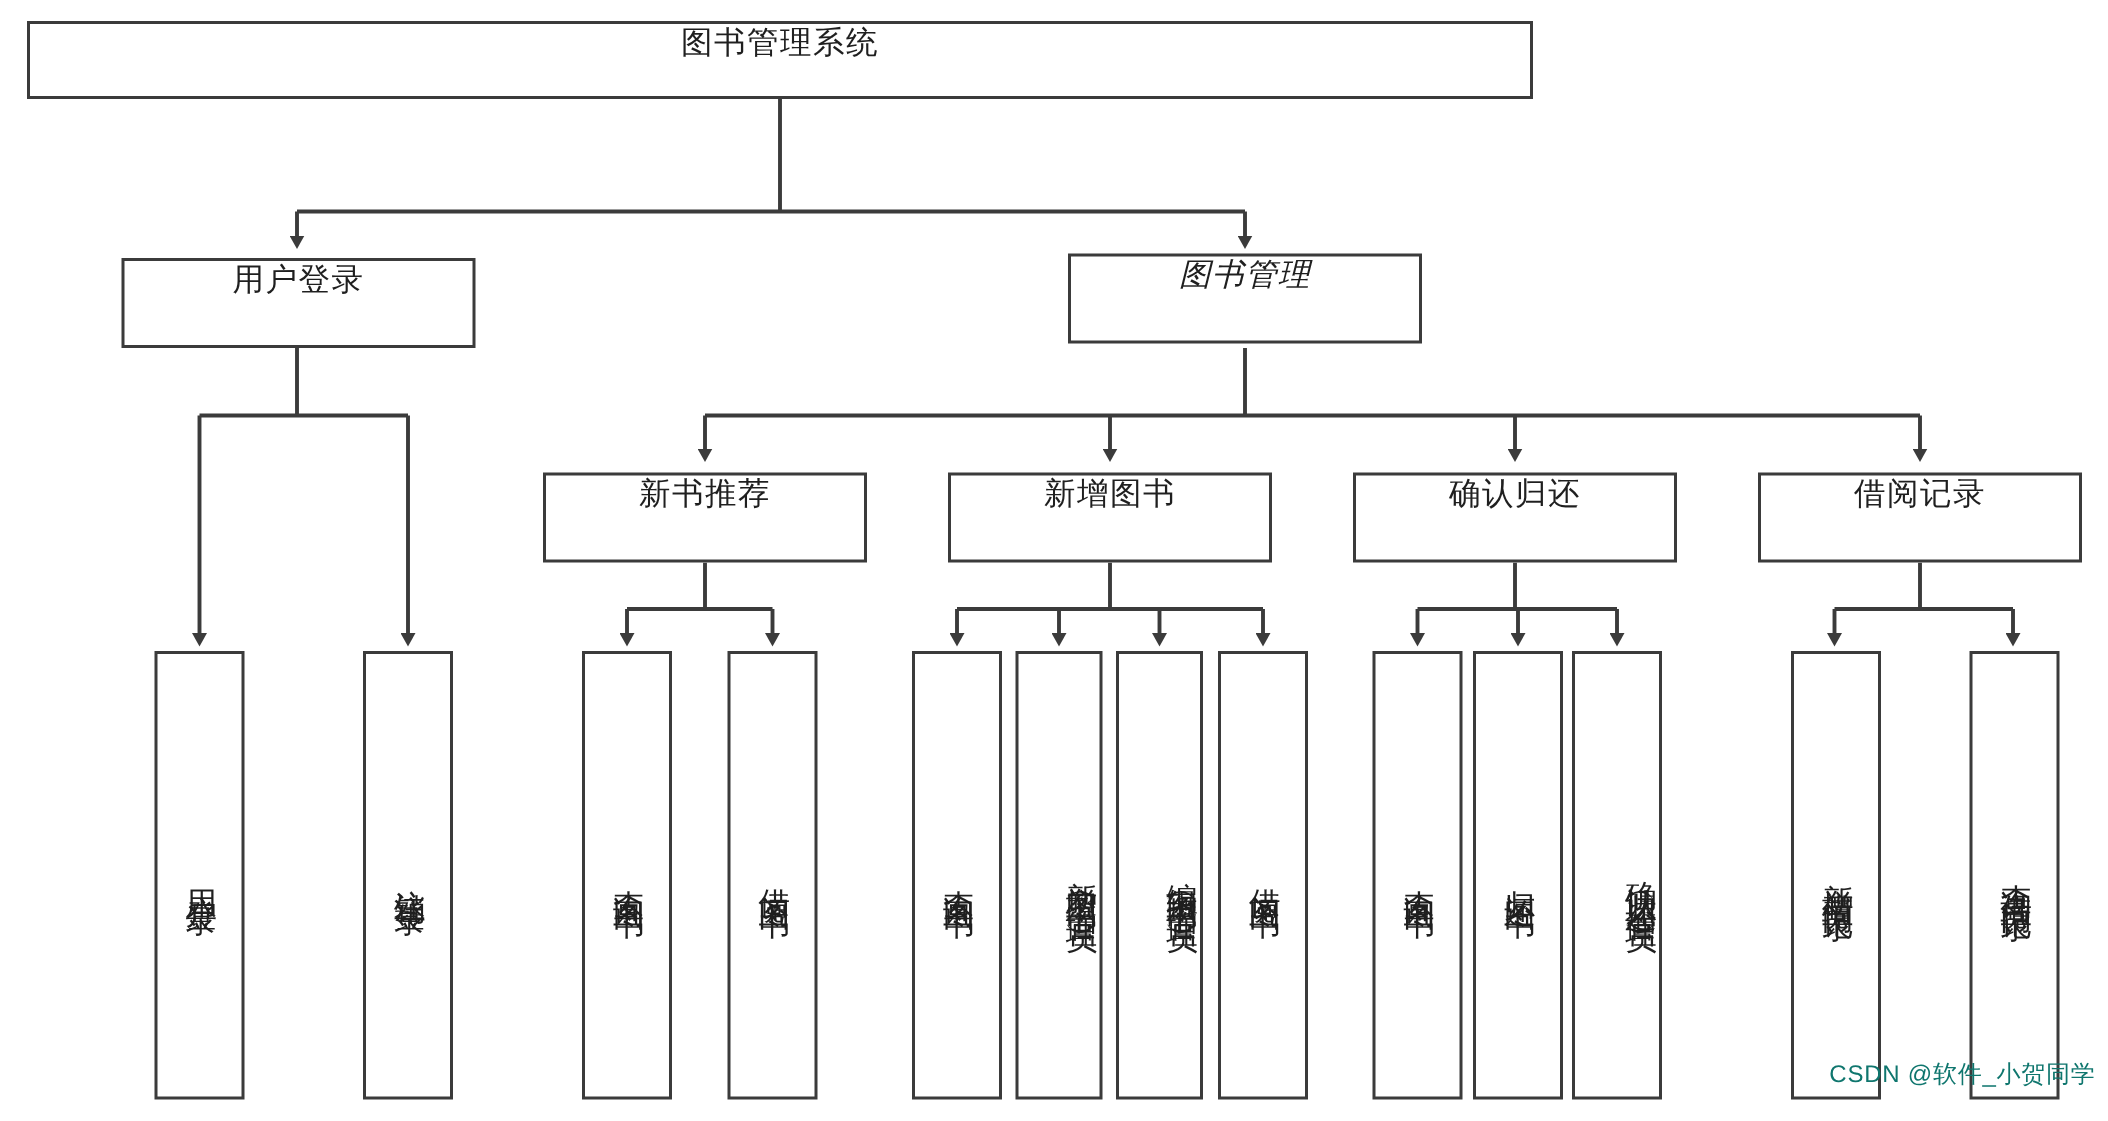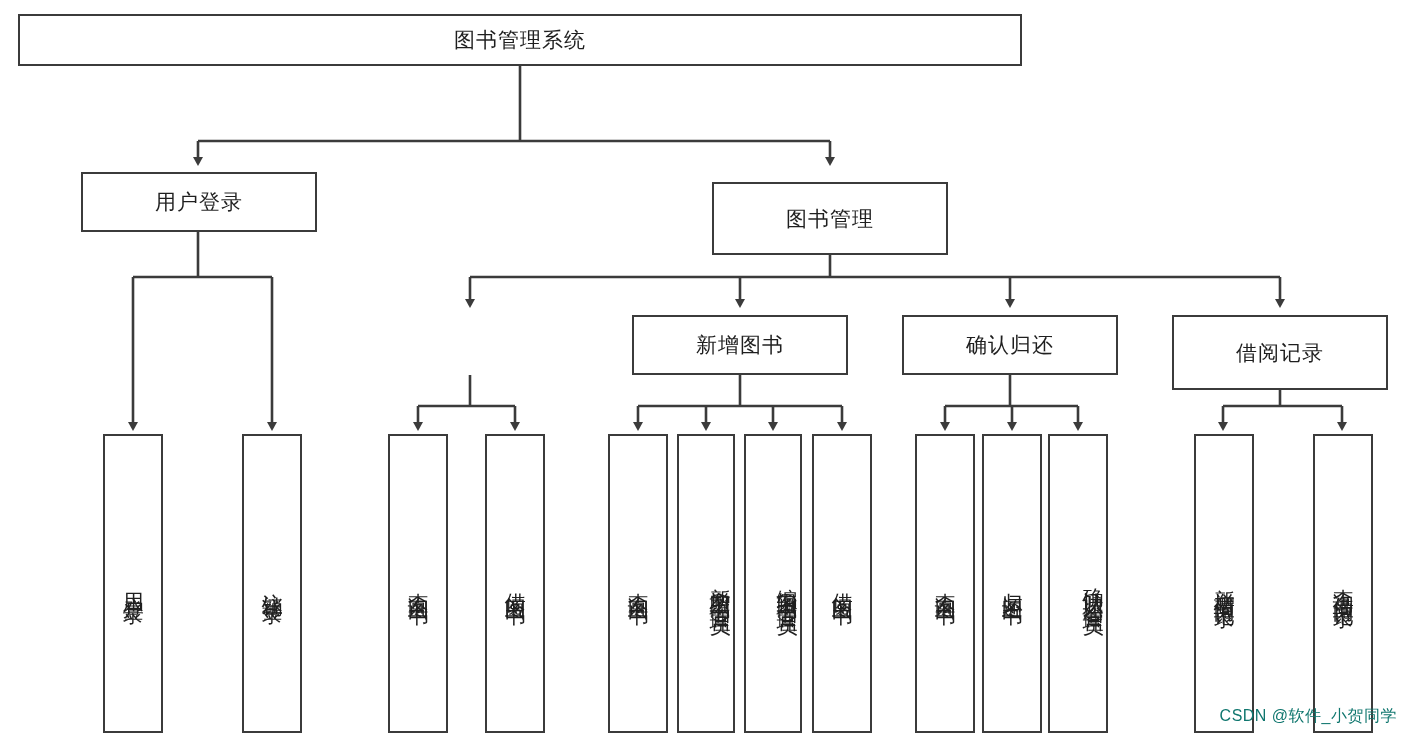--- a/index.html
+++ b/index.html
@@ -24,21 +24,21 @@
     height: 747px;
     pointer-events: none;
   }
   .node {
     position: absolute;
     box-sizing: border-box;
     border: 2.5px solid #3b3b3b;
     background: #ffffff;
     color: #1f1f1f;
     display: flex;
-    align-items: center;
+    align-items: flex-start;
     justify-content: center;
     text-align: center;
   }
   .node.h {
     font-size: 21px;
     line-height: 1.2;
     letter-spacing: 1px;
   }
   .node.v {
     writing-mode: vertical-rl;
@@ -123,31 +123,34 @@
     </g>
   </svg>
 
   <div class="node h" style="left:18px; top:14px; width:1004px; height:52px;">
     <span class="lbl">图书管理系统</span>
   </div>
 
   <div class="node h" style="left:81px; top:172px; width:236px; height:60px;">
     <span class="lbl">用户登录</span>
   </div>
-  <div class="node h" style="left:712px; top:182px; width:236px; height:73px;">
+  <div class="node h" style="left:712px; top:169px; width:236px; height:60px;font-style:italic;">
     <span class="lbl">图书管理</span>
   </div>
 
+  <div class="node h" style="left:362px; top:315px; width:216px; height:60px;">
+    <span class="lbl">新书推荐</span>
+  </div>
   <div class="node h" style="left:632px; top:315px; width:216px; height:60px;">
     <span class="lbl">新增图书</span>
   </div>
   <div class="node h" style="left:902px; top:315px; width:216px; height:60px;">
     <span class="lbl">确认归还</span>
   </div>
-  <div class="node h" style="left:1172px; top:315px; width:216px; height:75px;">
+  <div class="node h" style="left:1172px; top:315px; width:216px; height:60px;">
     <span class="lbl">借阅记录</span>
   </div>
 
   <div class="node v mid" style="left:103px; top:434px; width:60px; height:299px;">
     <span class="lbl">用户登录</span>
   </div>
   <div class="node v mid" style="left:242px; top:434px; width:60px; height:299px;">
     <span class="lbl">注销登录</span>
   </div>
 

